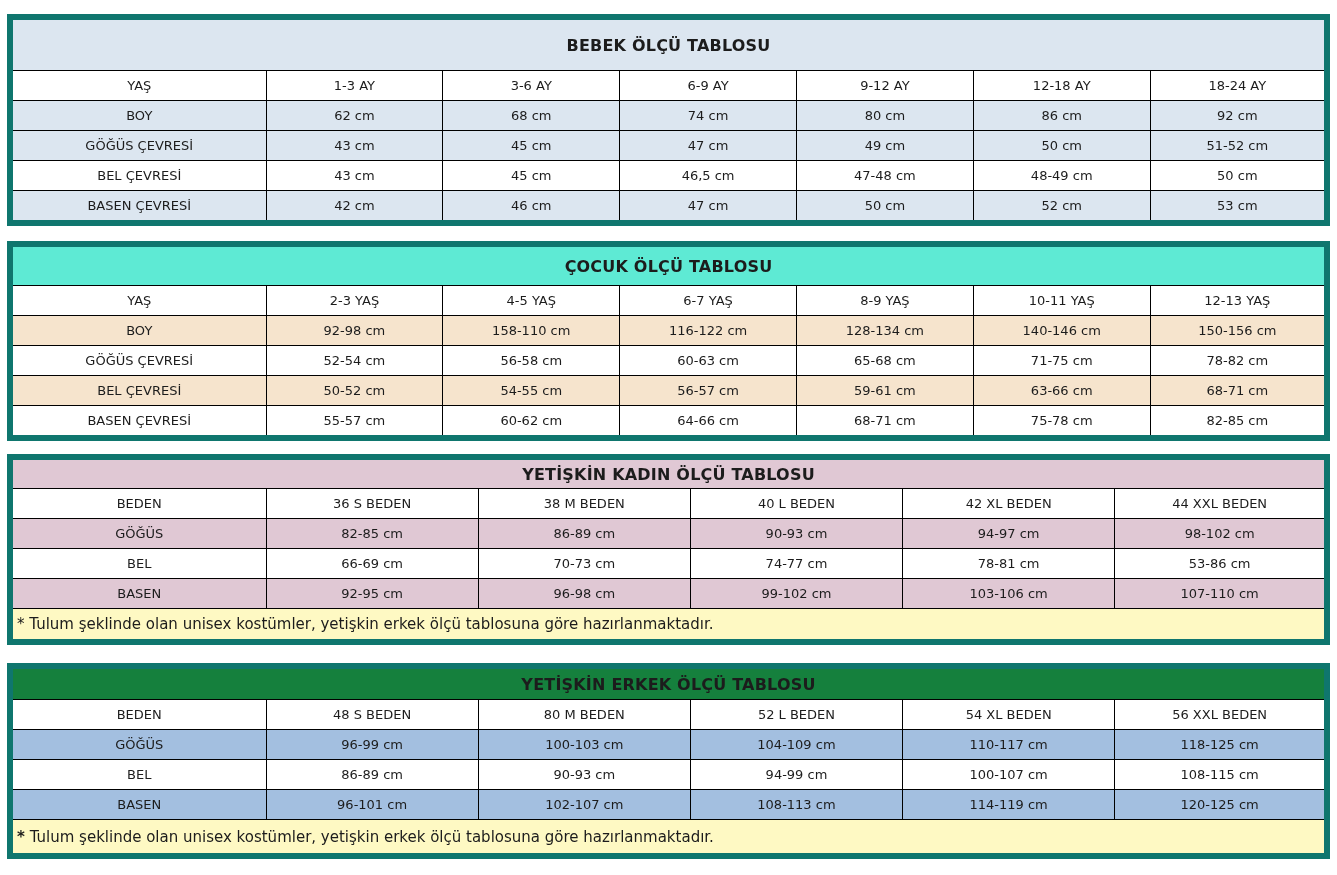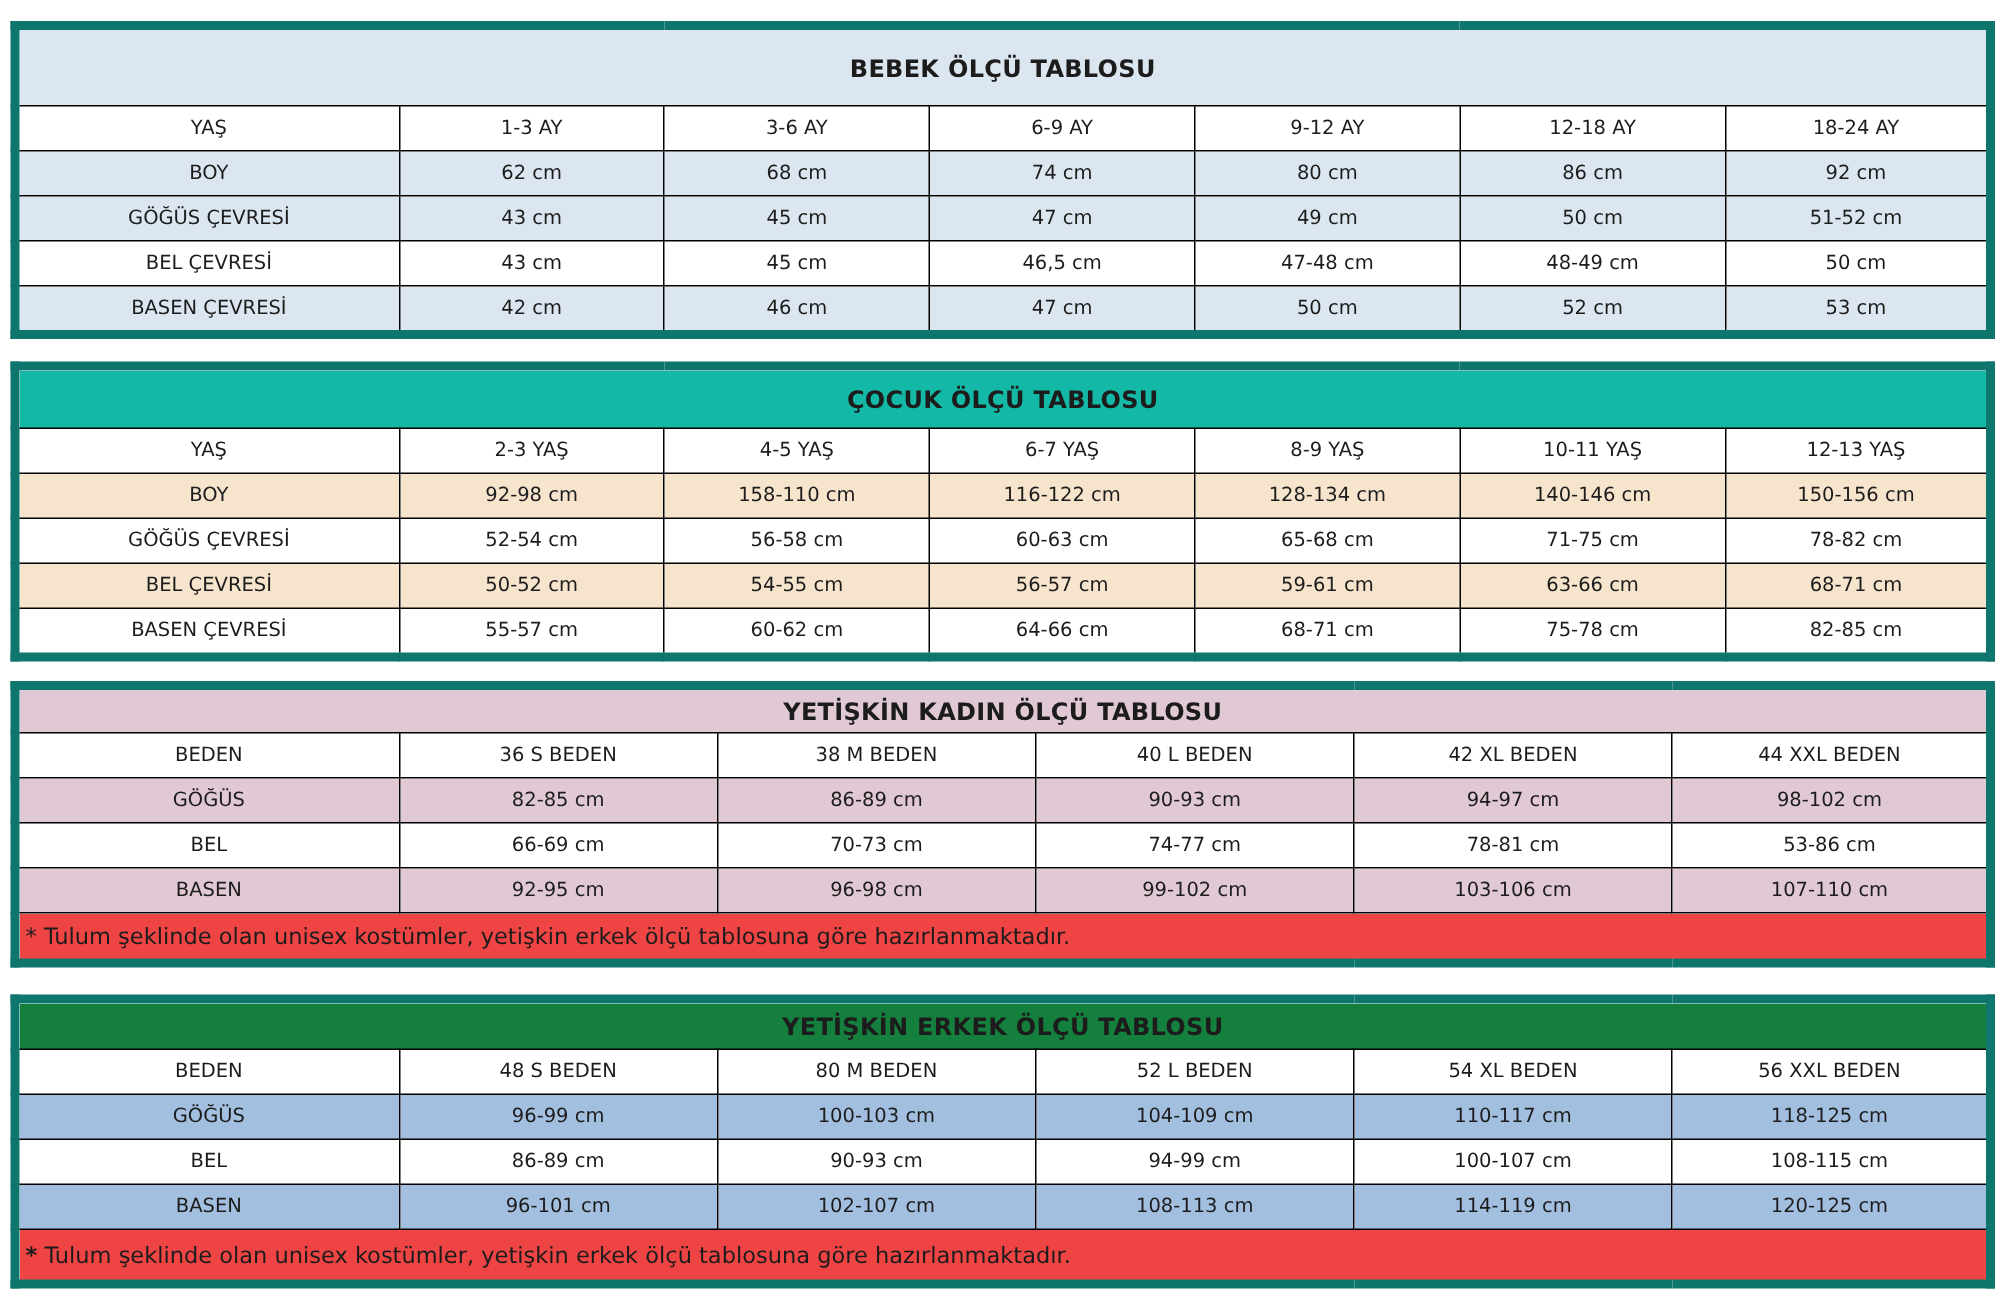--- a/index.html
+++ b/index.html
@@ -39,21 +39,21 @@
   .t1 .title-row th{height:50px;}
   .t2 .title-row th{height:38px;}
   .t3 .title-row th{height:28px;}
   .t4 .title-row th{height:30px;}
   .c-label{width:256px;}
   .footnote-row td{
     text-align:left;
     font-size:15px;
     height:30px;
     padding-left:4px;
-    background:#ef4444;
+    background:#fef9c3;
   }
   .t4 .footnote-row td{height:33px;}
   .t4 .footnote-row .star{font-weight:bold;}
 </style>
 </head>
 <body>
 
 <div>
 
   <table class="sizing-table t1">
@@ -114,21 +114,21 @@
         </tr>
       </tbody>
   </table>
 
   <table class="sizing-table t2">
     <colgroup>
         <col class="c-label">
         <col span="6">
       </colgroup>
     <thead>
-      <tr class="title-row" style="background-color: #14b8a6;">
+      <tr class="title-row" style="background-color: #5eead4;">
         <th colspan="7">ÇOCUK ÖLÇÜ TABLOSU</th>
       </tr>
     </thead>
     <tbody>
         <tr>
           <th scope="row">YAŞ</th>
           <td>2-3 YAŞ</td>
           <td>4-5 YAŞ</td>
           <td>6-7 YAŞ</td>
           <td>8-9 YAŞ</td>

